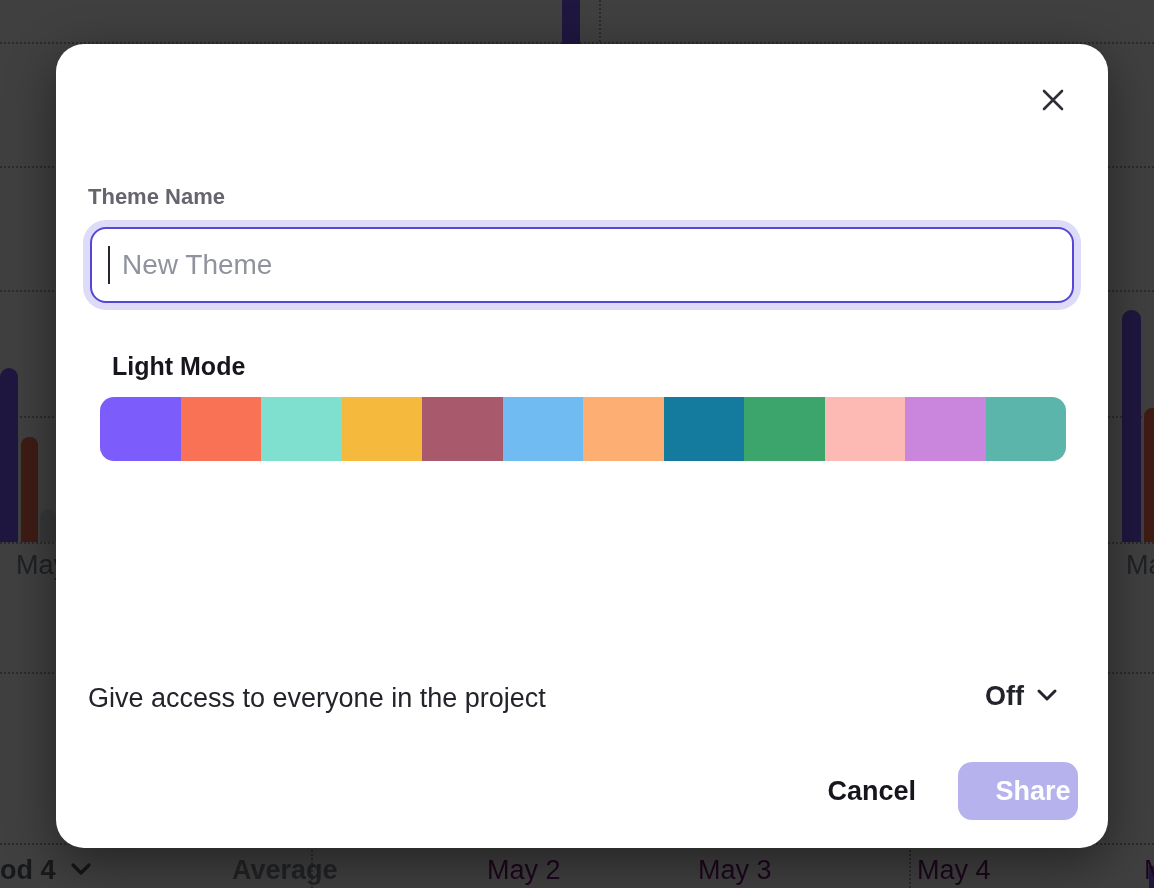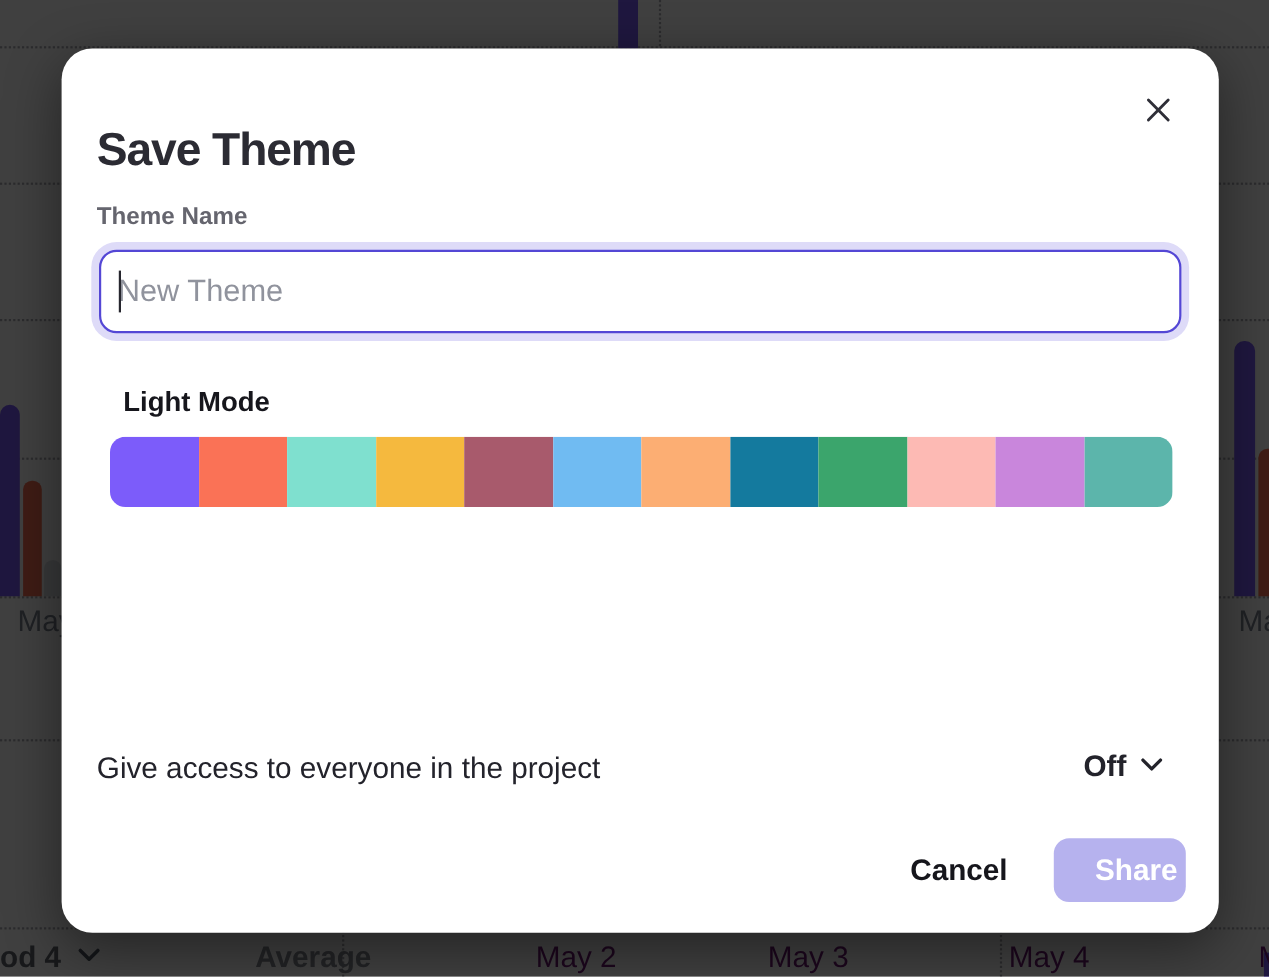--- a/index.html
+++ b/index.html
@@ -39,21 +39,21 @@
     padding:0;cursor:pointer;color:#2f2f38;display:flex;align-items:center;justify-content:center;
   }
   .field-label{position:absolute;left:32px;top:140px;font-size:22px;font-weight:700;color:#65656e;}
   .input-wrap{
     position:absolute;left:34px;top:183px;width:984px;height:76px;
     border:2px solid var(--accent,#5447d5);border-radius:16px;background:#fff;
     box-shadow:0 0 0 7px var(--focus-ring,#dedbf8);box-sizing:border-box;
   }
   .input-wrap input{
     position:absolute;inset:0;width:100%;height:100%;border:0;outline:none;background:transparent;
-    padding:0 0 0 15px;font-family:"Liberation Sans",sans-serif;font-size:28px;color:#23232b;
+    padding:0 0 0 30px;font-family:"Liberation Sans",sans-serif;font-size:28px;color:#23232b;
     border-radius:16px;box-sizing:border-box;
   }
   .input-wrap input::placeholder{color:#90939d;opacity:1;}
   .caret{position:absolute;left:16px;top:17px;width:2px;height:38px;background:#26262e;}
   .section-heading{position:absolute;font-size:25px;font-weight:700;color:#16161c;}
   .light-heading{left:56px;top:308px;}
   .palette-strip{
     display:flex;overflow:hidden;border-radius:14px;
   }
   .light-strip{position:absolute;left:44px;top:353px;width:966px;height:64px;}
@@ -120,21 +120,20 @@
   <div class="axis-label bold" style="left:232px;top:855px">Average</div>
   <div class="axis-label" style="left:487px;top:855px">May 2</div>
   <div class="axis-label" style="left:698px;top:855px">May 3</div>
   <div class="axis-label" style="left:917px;top:855px">May 4</div>
   <div class="axis-label" style="left:1144px;top:855px">M</div>
 </div>
 
 <div class="overlay"></div>
 
 <div class="modal">
-  <h1 class="modal-title">Save Theme</h1>
 
   <button class="close-btn" aria-label="Close">
     <span>
       <svg width="28" height="28" viewBox="0 0 28 28">
           <path d="M5 5 L23 23 M23 5 L5 23" stroke="#2f2f38" stroke-width="2.6" stroke-linecap="round"></path>
         </svg>
     </span>
   </button>
 
   <div class="field-label">Theme Name</div>

